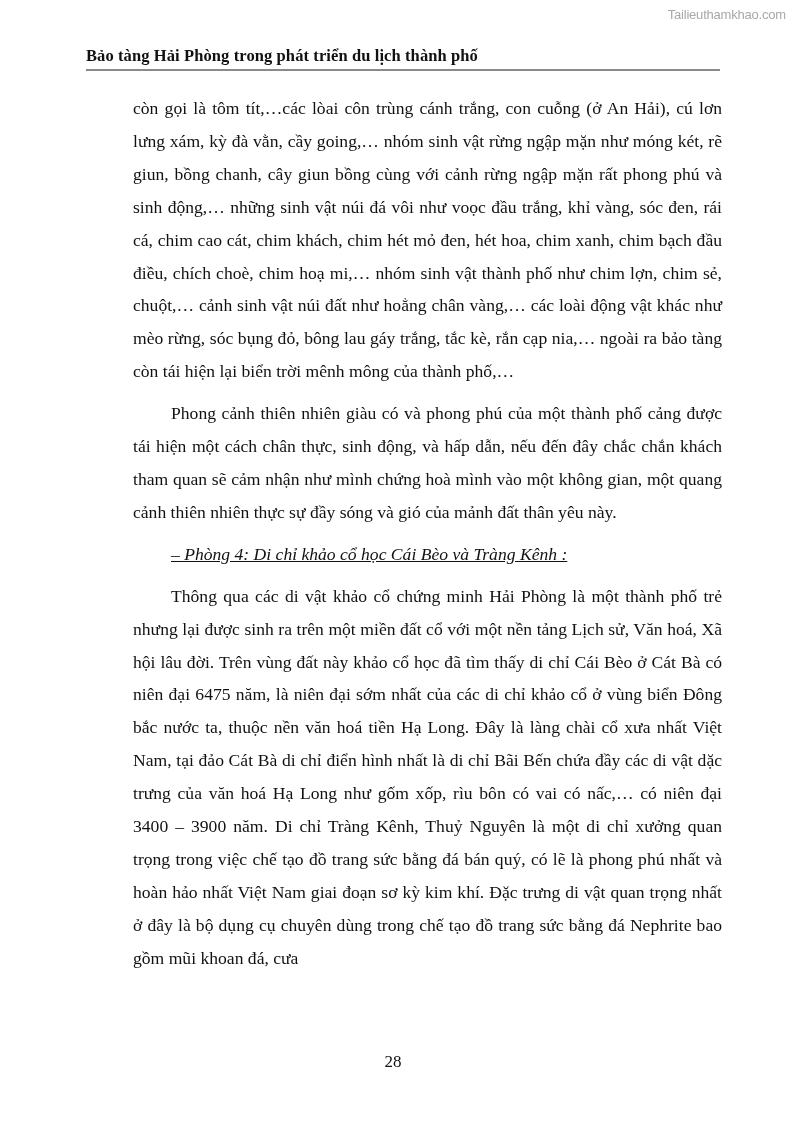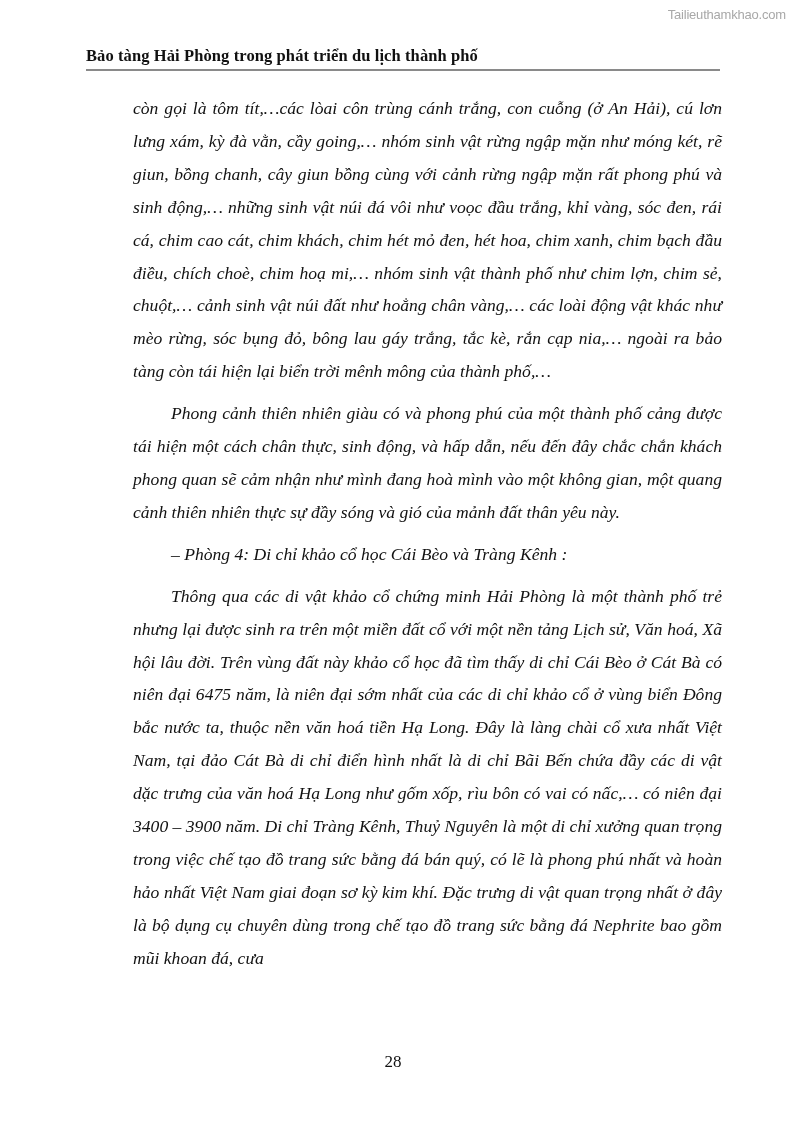--- a/index.html
+++ b/index.html
@@ -5,34 +5,34 @@
   html, body { margin: 0; padding: 0; background: #ffffff; }
   body { width: 794px; height: 1123px; position: relative; overflow: hidden;
          font-family: "Liberation Serif", "DejaVu Serif", serif; color: #111; }
   .watermark { position: absolute; top: 7px; right: 8px; font-family: Liberation Sans, sans-serif;
                font-size: 13px; color: #a8a8a8; letter-spacing: -0.2px; }
   .running-header { position: absolute; top: 46px; left: 86px; width: 634px; text-align: left;
                     font-weight: bold; font-size: 16.5px; letter-spacing: 0.1px; }
   .header-rule { position: absolute; top: 69px; left: 86px; width: 634px; height: 2px; background: #8a8a8a; }
   .body-text { position: absolute; top: 92px; left: 133px; width: 589px; font-size: 17.6px;
                line-height: 32.9px; text-align: justify; }
-  .para { margin: 0; font-style: italic; }
+  .para { margin: 0; }
   .para.indent { text-indent: 38px; }
   .para.gap { margin-top: 9px; }
-  .para.italic { font-style: italic; }
+  .para.italic { font-style: italic; text-decoration: underline; }
   .page-number { position: absolute; top: 1052px; left: 0; width: 786px; text-align: center; font-size: 17px; }
 </style>
 </head>
 <body>
 
 <div class="watermark">Tailieuthamkhao.com</div>
 
 <div class="running-header">Bảo tàng Hải Phòng trong phát triển  du lịch thành phố</div>
 <div class="header-rule"></div>
 
 <div class="body-text">
   <p class="para">còn gọi là tôm tít,…các lòai côn trùng cánh trắng, con cuỗng (ở An Hải), cú lơn lưng xám, kỳ đà vằn, cầy going,… nhóm sinh vật rừng ngập mặn như móng két, rẽ giun, bồng chanh, cây giun bồng cùng với cảnh rừng ngập mặn rất phong phú và sinh động,… những sinh vật núi đá vôi như voọc đầu trắng, khỉ vàng, sóc đen, rái cá, chim cao cát, chim khách, chim hét mỏ đen, hét hoa, chim xanh, chim bạch đầu điều, chích choè, chim hoạ mi,… nhóm sinh vật thành phố như chim lợn, chim sẻ, chuột,… cảnh sinh vật núi đất như hoẳng chân vàng,… các loài động vật khác như mèo rừng, sóc bụng đỏ, bông lau gáy trắng, tắc kè, rắn cạp nia,… ngoài ra bảo tàng còn tái hiện lại biển trời mênh mông của thành phố,…</p>
-  <p class="para indent gap">Phong cảnh thiên nhiên giàu có và phong phú của một thành phố cảng được tái hiện một cách chân thực, sinh động, và hấp dẫn, nếu đến đây chắc chắn khách phong quan sẽ cảm nhận như mình đang hoà mình vào một không gian, một quang cảnh thiên nhiên thực sự đầy sóng và gió của mảnh đất thân yêu này.</p>
+  <p class="para indent gap">Phong cảnh thiên nhiên giàu có và phong phú của một thành phố cảng được tái hiện một cách chân thực, sinh động, và hấp dẫn, nếu đến đây chắc chắn khách tham quan sẽ cảm nhận như mình chứng hoà mình vào một không gian, một quang cảnh thiên nhiên thực sự đầy sóng và gió của mảnh đất thân yêu này.</p>
   <p class="para indent gap italic">– Phòng 4: Di chỉ khảo cổ học Cái Bèo và Tràng Kênh :</p>
   <p class="para indent gap">Thông qua các di vật khảo cổ chứng minh Hải Phòng là một thành phố trẻ nhưng lại được sinh ra trên một miền đất cổ với một nền tảng Lịch sử, Văn hoá, Xã hội lâu đời. Trên vùng đất này khảo cổ học đã tìm thấy di chỉ Cái Bèo ở Cát Bà có niên đại 6475 năm, là niên đại sớm nhất của các di chỉ khảo cổ ở vùng biển Đông bắc nước ta, thuộc nền văn hoá tiền Hạ Long. Đây là làng chài cổ xưa nhất Việt Nam, tại đảo Cát Bà di chỉ điển hình nhất là di chỉ Bãi Bến chứa đầy các di vật dặc trưng của văn hoá Hạ Long như gốm xốp, rìu bôn có vai có nấc,… có niên đại 3400 – 3900 năm. Di chỉ Tràng Kênh, Thuỷ Nguyên là một di chỉ xưởng quan trọng trong việc chế tạo đồ trang sức bằng đá bán quý, có lẽ là phong phú nhất và hoàn hảo nhất Việt Nam giai đoạn sơ kỳ kim khí. Đặc trưng di vật quan trọng nhất ở đây là bộ dụng cụ chuyên dùng trong chế tạo đồ trang sức bằng đá Nephrite bao gồm mũi khoan đá, cưa</p>
 </div>
 
 <div class="page-number">28</div>
 
 </body></html>

